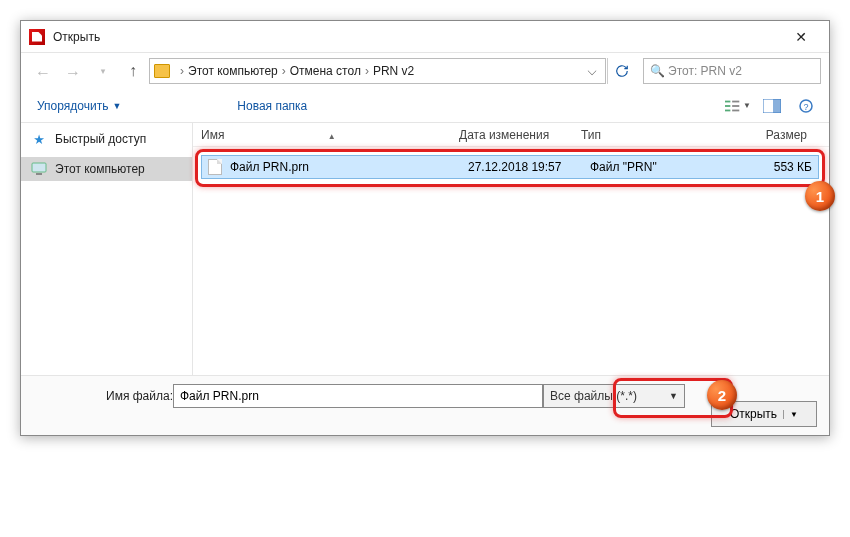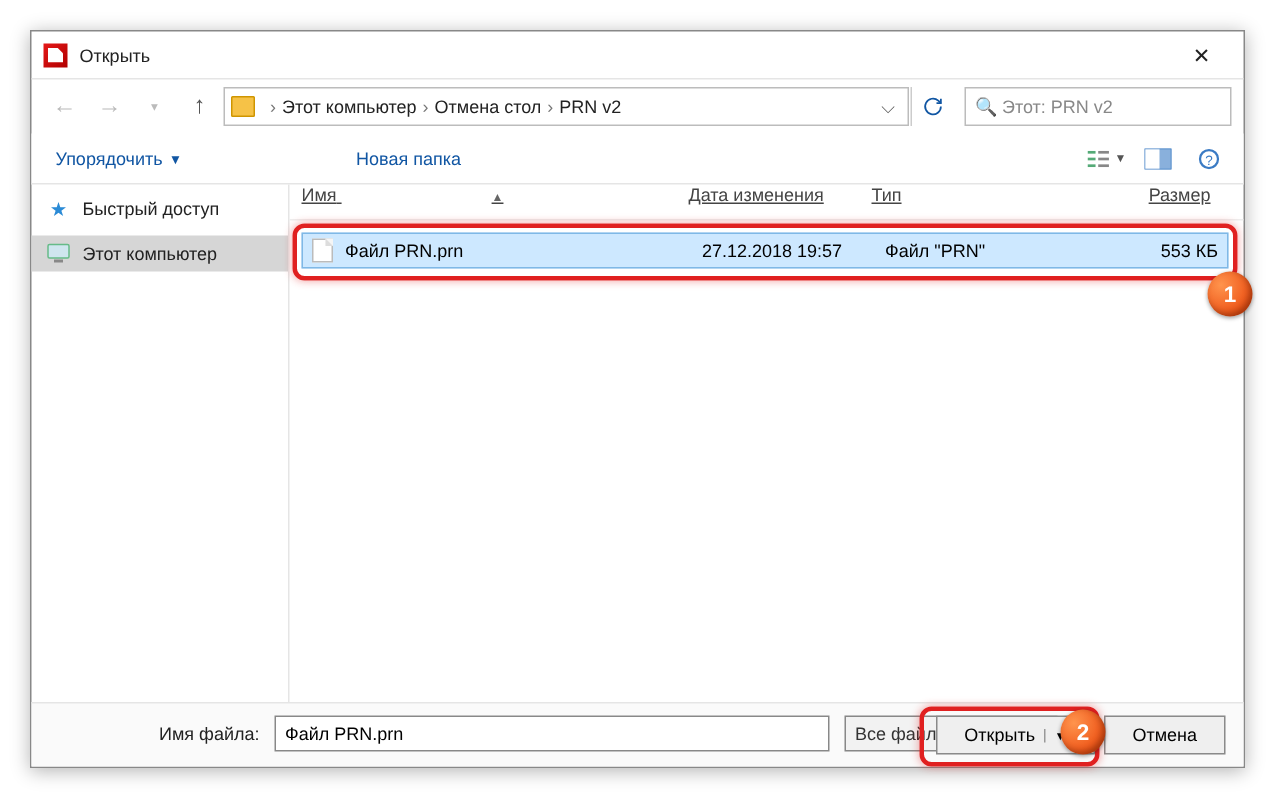--- a/index.html
+++ b/index.html
@@ -1,17 +1,17 @@
 <!DOCTYPE html>
 <html><head>
 <meta charset="utf-8">
 <style>
   * { box-sizing: border-box; font-family: "Segoe UI", Tahoma, sans-serif; }
   body { margin: 0; background: #fff; width: 850px; height: 537px; position: relative; }
-  .outer { position: absolute; left: 20px; top: 20px; width: 810px; height: 492px; border: 1px solid #888; box-shadow: 0 2px 12px rgba(0,0,0,0.3); background: #fff; display: flex; flex-direction: column; }
+  .outer { position: absolute; left: 20px; top: 20px; width: 810px; height: 416px; border: 1px solid #888; box-shadow: 0 2px 12px rgba(0,0,0,0.3); background: #fff; display: flex; flex-direction: column; }
   .titlebar { height: 32px; display: flex; align-items: center; padding: 0 8px; border-bottom: 1px solid #e5e5e5; }
   .app-icon { width: 16px; height: 16px; background: linear-gradient(135deg,#e51818,#b00000); display:inline-block; position:relative; }
   .app-icon::after { content:""; position:absolute; left:3px; top:3px; width:10px; height:10px; background:#fff; clip-path: polygon(0 0,60% 0,100% 40%,100% 100%,0 100%); }
   .title-text { margin-left: 8px; font-size: 12px; color: #222; }
   .close-x { margin-left: auto; width: 40px; text-align: center; font-size: 14px; color: #222; cursor:pointer; }
   .navrow { height: 36px; display: flex; align-items: center; padding: 4px 8px; gap: 2px; }
   .nav-btn { width: 28px; height: 28px; display:flex; align-items:center; justify-content:center; color:#555; cursor:pointer; border-radius:2px; }
   .nav-btn.disabled { color:#bbb; }
   .crumbs { flex:1; height:26px; border:1px solid #bcbcbc; background:#fff; display:flex; align-items:center; padding:0 4px; font-size:12px; color:#222; }
   .crumb-icon { width:16px; height:14px; background:#f6c247; border:1px solid #cf9500; border-radius:1px; margin-right:6px; display:inline-block; }
@@ -27,33 +27,33 @@
   .tool-right { margin-left:auto; display:flex; gap:8px; align-items:center;}
   .tool-ico { width:26px; height:22px; display:flex; align-items:center; justify-content:center; cursor:pointer;}
   .body { flex:1; display:flex; min-height:0; }
   .sidebar { width:172px; border-right:1px solid #e5e5e5; padding-top:4px; }
   .side-item { display:flex; align-items:center; height:24px; font-size:12px; color:#222; padding:0 10px; gap:8px; cursor:pointer;}
   .side-item.sel { background:#d6d6d6; }
   .side-ic { width:16px; height:16px; display:flex; align-items:center; justify-content:center; font-size:13px;}
   .star { color:#2b8bd6; }
   .net { color:#3a9bdc; }
   .main { flex:1; position:relative; }
-  .cols { height:24px; display:flex; align-items:flex-start; border-bottom:1px solid #eee; font-size:12px; color:#444; padding:0 8px;text-decoration:underline;}
+  .cols { height:24px; display:flex; align-items:center; border-bottom:1px solid #eee; font-size:12px; color:#444; padding:0 8px;}
   .col-name { width:258px; }
   .col-date { width:122px; text-align:left;}
   .col-type { width:110px; text-align:left;}
   .col-size { flex:1; text-align:right; padding-right:14px;}
   .sort-tri { font-size:8px; color:#666; margin-left:4px;}
   .annot1 { position:absolute; left:2px; top:26px; right:4px; height:38px; border:3px solid #e02020; border-radius:8px; pointer-events:none; box-shadow:0 0 6px rgba(224,32,32,.4);}
   .filerow { position:absolute; left:8px; top:32px; right:10px; height:24px; display:flex; align-items:center; font-size:12px; background:#cde8ff; border:1px solid #7fb8e6; padding:0 6px; cursor:pointer;}
   .file-ic { width:14px; height:16px; background:#fff; border:1px solid #bbb; margin-right:8px; position:relative;}
   .file-ic::after{content:"";position:absolute;top:-1px;right:-1px;border-top:5px solid #f5f5f5;border-left:5px solid #ddd;}
   .badge { position:absolute; width:30px; height:30px; border-radius:50%; background:radial-gradient(circle at 30% 30%, #ff944d, #e63900); color:#fff; font-weight:bold; display:flex; align-items:center; justify-content:center; font-size:15px; box-shadow: inset -2px -2px 4px rgba(0,0,0,.3), 0 1px 3px rgba(0,0,0,.4);}
   .badge1 { right:-6px; top:58px; }
-  .footer { border-top:1px solid #e5e5e5; background:#fafafa; padding:8px 12px 10px 12px; display:flex; align-items:center; gap:10px; position:relative;}
+  .footer { border-top:1px solid #e5e5e5; background:#fafafa; padding:8px 12px 27px 12px; display:flex; align-items:center; gap:0; position:relative;}
   .fn-label { font-size:12px; color:#222; }
   .fn-input { width:370px; height:24px; border:1px solid #888; font-size:12px; padding:0 6px; background:#fff;}
   .filter { width:142px; height:24px; border:1px solid #888; font-size:12px; padding:0 6px; display:flex; align-items:center; background:#f2f2f2; color:#333;}
   .filter .dd { margin-left:auto; font-size:9px;}
   .btn { height:26px; padding:0 18px; border:1px solid #8a8a8a; background:#efefef; font-size:12px; display:flex; align-items:center; cursor:pointer;}
   .btn .dd { margin-left:6px; font-size:8px; border-left:1px solid #999; padding-left:6px;}
   .annot2 { position:absolute; left:592px; top:2px; width:120px; height:40px; border:3px solid #e02020; border-radius:8px; pointer-events:none; box-shadow:0 0 6px rgba(224,32,32,.4);}
   .badge2 { position:absolute; right:92px; top:4px; width:30px; height:30px; border-radius:50%; background:radial-gradient(circle at 30% 30%, #ff944d, #e63900); color:#fff; font-weight:bold; display:flex; align-items:center; justify-content:center; font-size:15px; box-shadow: inset -2px -2px 4px rgba(0,0,0,.3), 0 1px 3px rgba(0,0,0,.4);}
 </style>
 </head>
@@ -178,21 +178,18 @@
     <input class="fn-input" value="Файл PRN.prn" style="">
     <div class="filter">
       <span>Все файлы (*.*)</span>
       <span class="dd">▼</span>
     </div>
     <div style="position:absolute; right:12px; bottom:8px; display:flex; gap:6px;">
       <div class="btn">
         <span>Открыть</span>
         <span class="dd">▼</span>
       </div>
-      <div class="btn">
-        <span>Отмена</span>
-      </div>
     </div>
     <div class="annot2"></div>
     <div class="badge2">2</div>
   </div>
 
 </div>
 
 </body></html>

